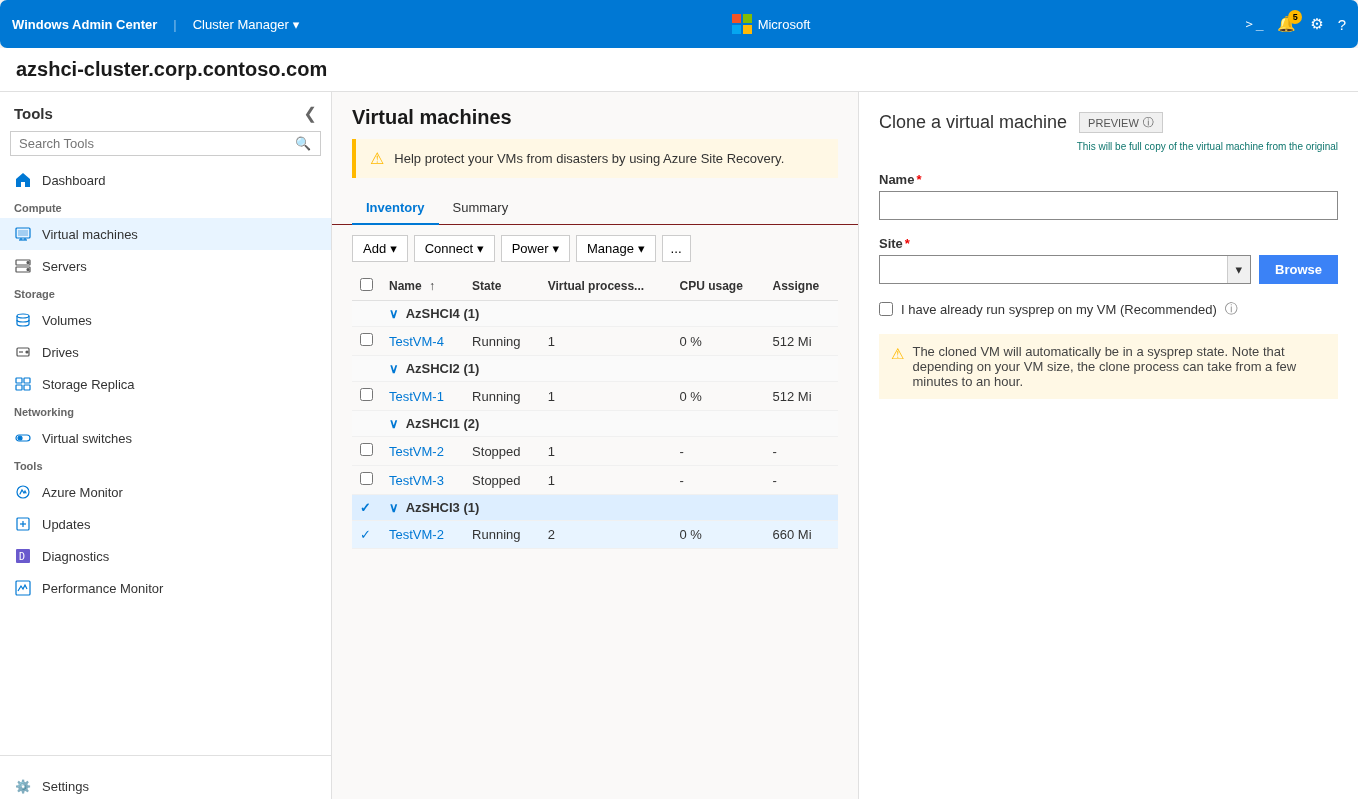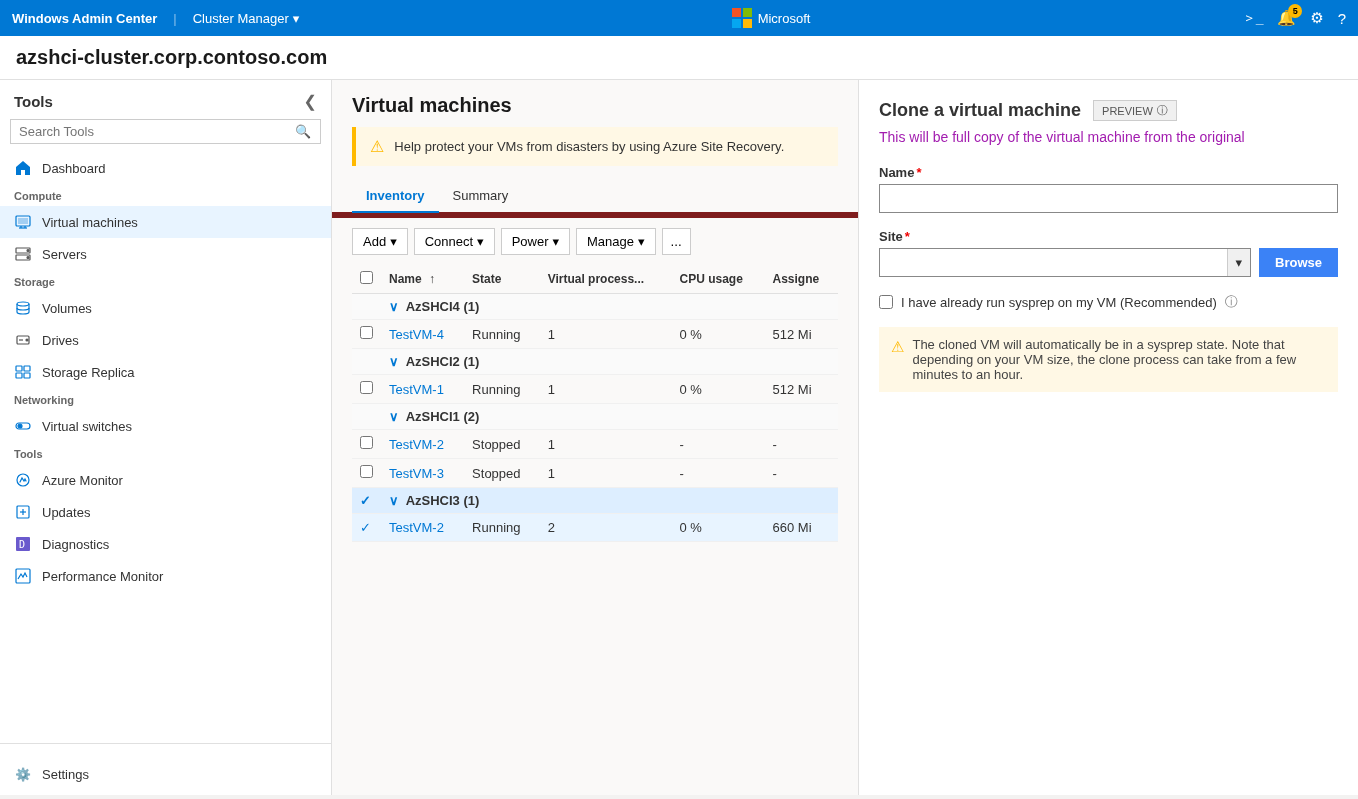--- a/index.html
+++ b/index.html
@@ -1,22 +1,23 @@
 <!DOCTYPE html>
 <html><head>
   <meta charset="utf-8">
   <style>
     * { box-sizing: border-box; margin: 0; padding: 0; }
     body { font-family: 'Segoe UI', Arial, sans-serif; font-size: 13px; color: #333; background: #f3f2f1; overflow: hidden; }
 
     
     .topbar {
       display: flex; align-items: center; justify-content: space-between;
-      background: #1a1a2e; color: white; height: 36px; padding: 0 12px;
+      background: #1a1a2e; color: white; height: 48px; padding: 0 12px;
       background: #0078d4;
+      border-radius: 7px;
     }
     .topbar-left { display: flex; align-items: center; gap: 12px; }
     .topbar-brand { font-size: 13px; font-weight: 600; color: white; }
     .topbar-divider { color: rgba(255,255,255,0.5); margin: 0 4px; }
     .topbar-cluster { font-size: 13px; color: white; display: flex; align-items: center; gap: 4px; }
     .topbar-center { display: flex; align-items: center; gap: 6px; }
     .ms-logo { display: flex; gap: 2px; flex-wrap: wrap; width: 20px; height: 20px; }
     .ms-logo-sq { width: 9px; height: 9px; }
     .ms-logo-r { background: #f35325; }
     .ms-logo-g { background: #81bc06; }
@@ -50,21 +51,21 @@
 
     
     .icon-home { color: #0078d4; }
 
     
     .main-content { flex: 1; display: flex; flex-direction: column; overflow: hidden; background: #faf9f8; }
     .page-title-bar { padding: 14px 20px 0; }
     .page-title { font-size: 20px; font-weight: 600; color: #1a1a1a; }
     .alert-banner { margin: 10px 20px; background: #fff8e5; border-left: 4px solid #ffb900; padding: 10px 14px; display: flex; align-items: center; gap: 10px; font-size: 13px; }
     .alert-icon { color: #ffb900; font-size: 16px; }
-    .tabs-bar { display: flex; gap: 0; padding: 0 20px; border-bottom: 6px solid #7f1d1d; margin-top: 4px; }
+    .tabs-bar { display: flex; gap: 0; padding: 0 20px; border-bottom: 1px solid #7f1d1d; margin-top: 4px; }
     .tab { padding: 8px 14px; cursor: pointer; font-size: 13px; border-bottom: 2px solid transparent; margin-bottom: -1px; }
     .tab.active { border-bottom: 2px solid #0078d4; color: #0078d4; font-weight: 600; }
     .toolbar { display: flex; align-items: center; gap: 6px; padding: 10px 20px; }
     .toolbar-btn { display: flex; align-items: center; gap: 4px; padding: 5px 10px; border: 1px solid #ccc; background: white; cursor: pointer; font-size: 13px; }
     .toolbar-more { padding: 5px 8px; border: 1px solid #ccc; background: white; cursor: pointer; }
     .checkbox-cell { width: 20px; }
 
     
     .table-container { overflow-y: auto; flex: 1; padding: 0 20px; }
     table { width: 100%; border-collapse: collapse; font-size: 13px; }
@@ -75,23 +76,23 @@
     .vm-link { color: #0078d4; cursor: pointer; text-decoration: none; }
     .group-row td { font-weight: 600; background: #fafafa; padding: 5px 8px; }
     .group-row.selected td { background: #ddeeff; }
     .row-selected { background: #e8f4ff !important; }
     .check-icon { color: #0078d4; }
     .collapse-btn { cursor: pointer; margin-right: 4px; color: #0078d4; }
 
     
     .right-panel { width: 500px; background: white; border-left: 1px solid #e0e0e0; display: flex; flex-direction: column; padding: 20px; overflow-y: auto; }
     .panel-header { display: flex; align-items: center; gap: 12px; margin-bottom: 8px; }
-    .panel-title { font-size: 18px; font-weight: 700; }
+    .panel-title { font-size: 18px; font-weight: 400; }
     .preview-badge { background: #f0f0f0; border: 1px solid #ccc; padding: 2px 8px; font-size: 11px; color: #555; display: flex; align-items: center; gap: 4px; }
-    .panel-description { font-size: 14px; color: #a21caf; margin-bottom: 20px; }
+    .panel-description { font-size: 10px; color: #0f766e; margin-bottom: 20px; text-align: right; }
     .field-label { font-size: 13px; font-weight: 600; margin-bottom: 4px; display: flex; align-items: center; gap: 2px; }
     .required-star { color: #e00; }
     .field-input { width: 100%; border: 1px solid #888; padding: 6px 8px; font-size: 13px; outline: none; margin-bottom: 16px; }
     .path-row { display: flex; gap: 8px; margin-bottom: 16px; }
     .path-input-wrap { flex: 1; display: flex; border: 1px solid #888; }
     .path-input { flex: 1; border: none; padding: 6px 8px; font-size: 13px; outline: none; }
     .path-chevron { padding: 6px 8px; background: #f0f0f0; border-left: 1px solid #ccc; cursor: pointer; display: flex; align-items: center; }
     .browse-btn { background: #3b82f6; color: white; border: none; padding: 6px 16px; font-size: 13px; cursor: pointer; font-weight: 600; }
     .checkbox-row { display: flex; align-items: center; gap: 8px; margin-bottom: 12px; }
     .checkbox-row input[type=checkbox] { width: 14px; height: 14px; cursor: pointer; }

